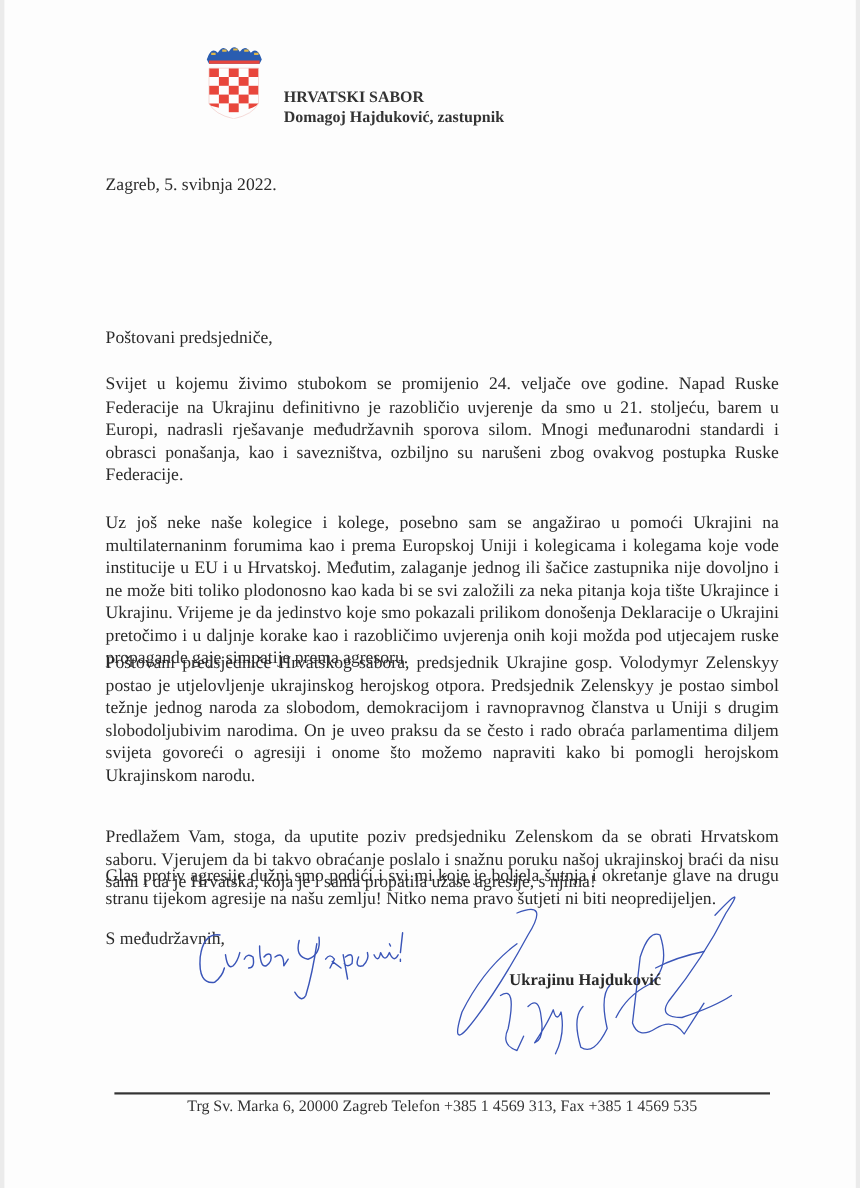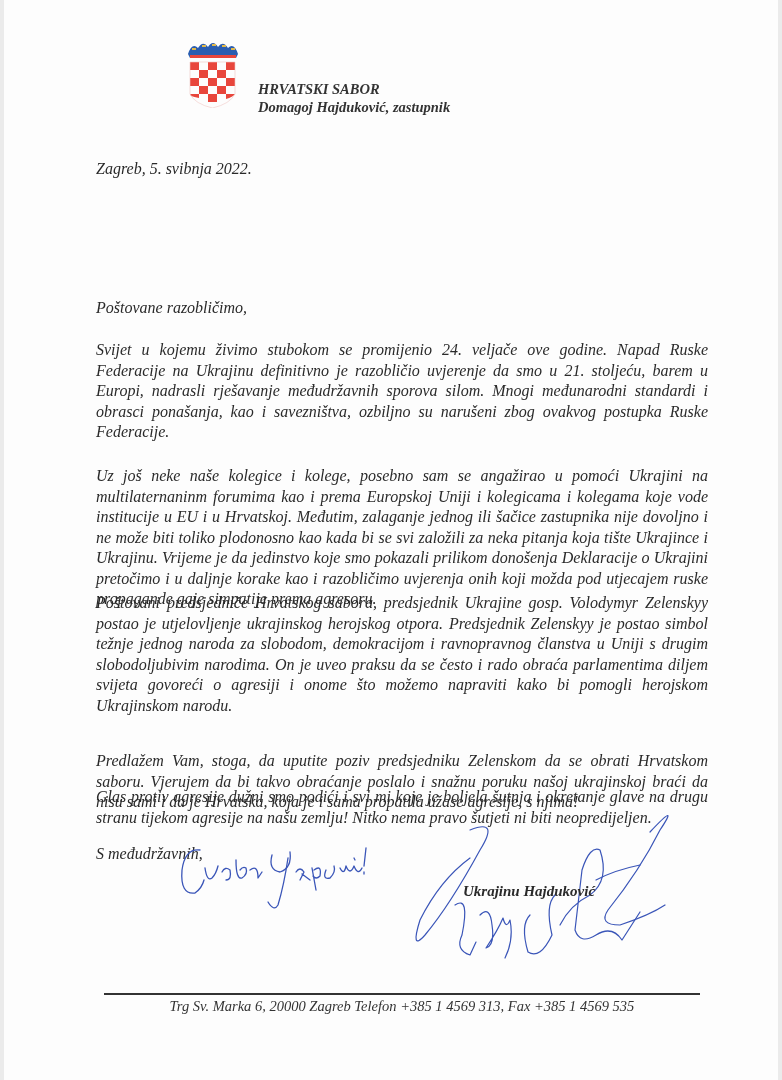--- a/index.html
+++ b/index.html
@@ -1,20 +1,20 @@
 <!DOCTYPE html>
 <html><head>
 <meta charset="utf-8">
 <style>
   html, body { margin: 0; padding: 0; }
   body {
     width: 782px; height: 1080px; background: #fdfdfd; position: relative; overflow: hidden;
     font-family: "Liberation Serif", serif; color: #2a2a2a;
   }
-  .page { position: absolute; left: 0; top: 0; width: 782px; height: 1080px; font-style: italic; }
+  .page { position: absolute; left: 0; top: 0; width: 782px; height: 1080px; }
   .edge-l { position: absolute; left: 0; top: 0; width: 4px; height: 1080px; background: #ebebeb; }
   .edge-r { position: absolute; right: 0; top: 0; width: 4px; height: 1080px; background: #ebebeb; }
 
   .crest { position: absolute; left: 186px; top: 40px; width: 54px; height: 68px; }
   .letterhead { position: absolute; left: 258px; top: 80px; font-weight: bold; font-size: 14.5px; line-height: 18px; color: #333; }
 
   .date { position: absolute; left: 96px; top: 160px; font-size: 16px; }
   .recipient { position: absolute; left: 428px; top: 200px; font-size: 16px; line-height: 20px; }
 
   .salutation { position: absolute; left: 96px; top: 299px; font-size: 16px; }
@@ -67,21 +67,21 @@
   </svg>
 
   <div class="letterhead">
     <div>HRVATSKI SABOR</div>
     <div>Domagoj Hajduković, zastupnik</div>
   </div>
 
   <div class="date">Zagreb, 5. svibnja 2022.</div>
 
 
-  <div class="salutation">Poštovane razobličimo,</div>
+  <div class="salutation">Poštovani predsjedniče,</div>
 
   <div class="para p1">Svijet u kojemu živimo stubokom se promijenio 24. veljače ove godine. Napad Ruske Federacije na Ukrajinu definitivno je razobličio uvjerenje da smo u 21. stoljeću, barem u Europi, nadrasli rješavanje međudržavnih sporova silom. Mnogi međunarodni standardi i obrasci ponašanja, kao i savezništva, ozbiljno su narušeni zbog ovakvog postupka Ruske Federacije.</div>
   <div class="para p2">Uz još neke naše kolegice i kolege, posebno sam se angažirao u pomoći Ukrajini na multilaternaninm forumima kao i prema Europskoj Uniji i kolegicama i kolegama koje vode institucije u EU i u Hrvatskoj. Međutim, zalaganje jednog ili šačice zastupnika nije dovoljno i ne može biti toliko plodonosno kao kada bi se svi založili za neka pitanja koja tište Ukrajince i Ukrajinu. Vrijeme je da jedinstvo koje smo pokazali prilikom donošenja Deklaracije o Ukrajini pretočimo i u daljnje korake kao i razobličimo uvjerenja onih koji možda pod utjecajem ruske propagande gaje simpatije prema agresoru.</div>
   <div class="para p3">Poštovani predsjedniče Hrvatskog sabora, predsjednik Ukrajine gosp. Volodymyr Zelenskyy postao je utjelovljenje ukrajinskog herojskog otpora. Predsjednik Zelenskyy je postao simbol težnje jednog naroda za slobodom, demokracijom i ravnopravnog članstva u Uniji s drugim slobodoljubivim narodima. On je uveo praksu da se često i rado obraća parlamentima diljem svijeta govoreći o agresiji i onome što možemo napraviti kako bi pomogli herojskom Ukrajinskom narodu.</div>
   <div class="para p4">Predlažem Vam, stoga, da uputite poziv predsjedniku Zelenskom da se obrati Hrvatskom saboru. Vjerujem da bi takvo obraćanje poslalo i snažnu poruku našoj ukrajinskoj braći da nisu sami i da je Hrvatska, koja je i sama propatila užase agresije, s njima!</div>
   <div class="para p5">Glas protiv agresije dužni smo podići i svi mi koje je boljela šutnja i okretanje glave na drugu stranu tijekom agresije na našu zemlju! Nitko nema pravo šutjeti ni biti neopredijeljen.</div>
 
   <div class="closing">S međudržavnih,</div>
 
   <svg class="sig" viewBox="0 0 782 1080">

